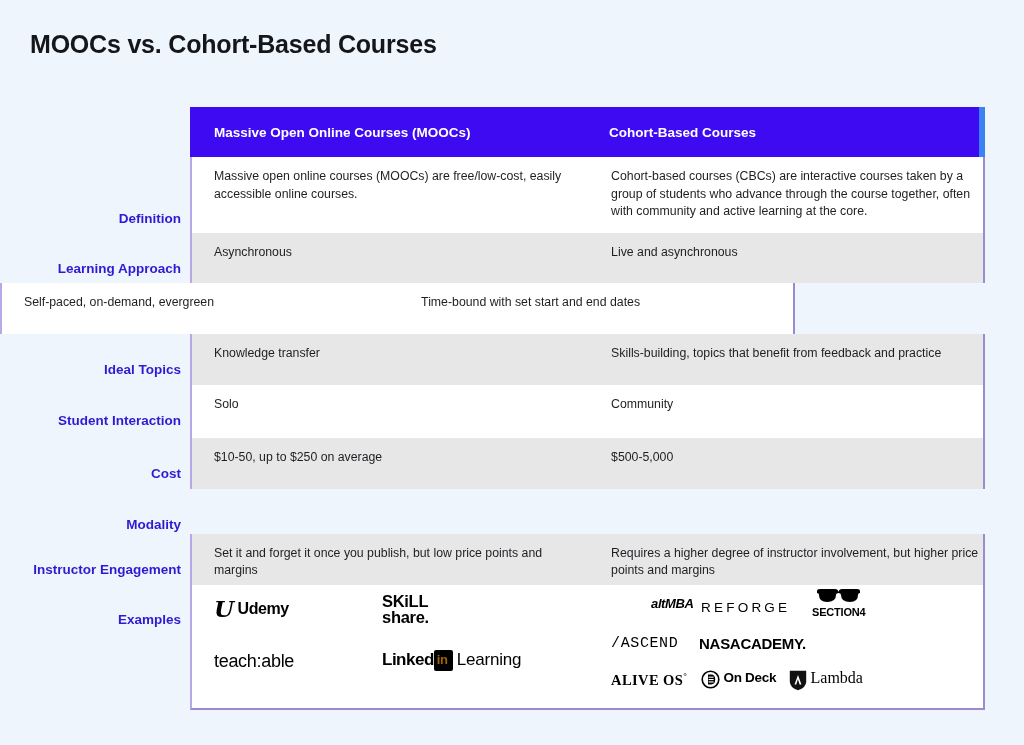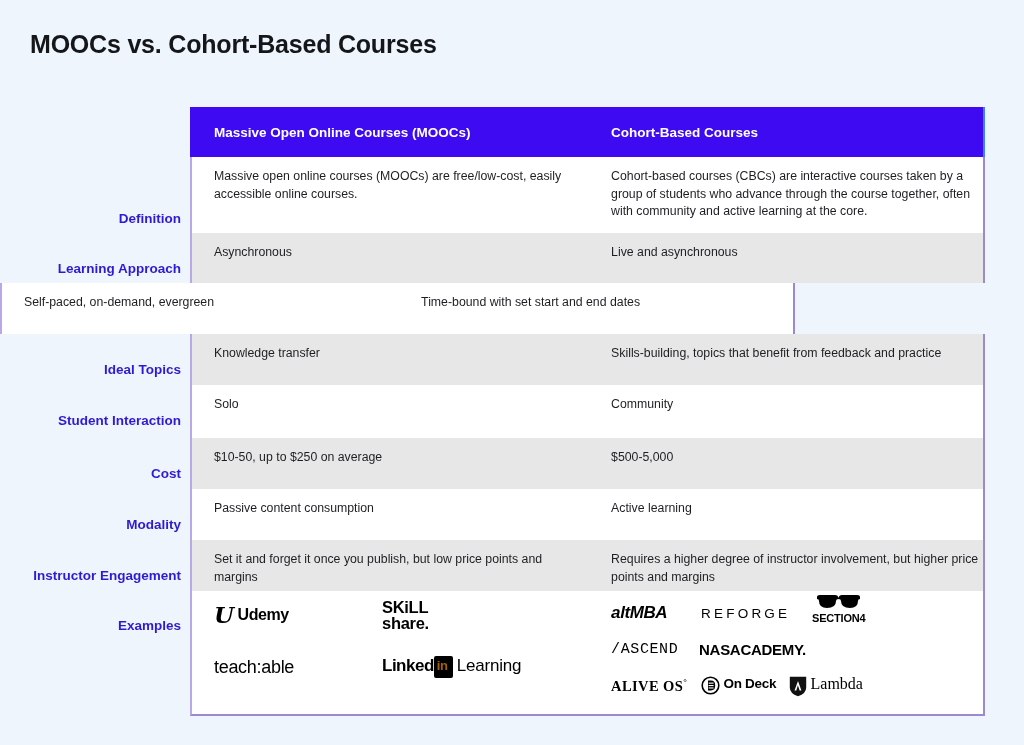--- a/index.html
+++ b/index.html
@@ -63,21 +63,21 @@
     color: #1d1f23;
     line-height: 1.42;
   }
   .cell-a { width: 50.2%; }
   .cell-b { width: 49.8%; }
 
   
   .header-row .cells {
     background: #3d0af2;
     border-left: 2px solid #3d0af2;
-    border-right: 2px solid #3b82f6;
+    border-right: 6px solid #3b82f6;
   }
   .header-row .cell {
     color: #ffffff;
     font-size: 13.5px;
     font-weight: bold;
     padding-top: 16px;
     padding-bottom: 15px;
   }
 
   .stripe .cells { background: #e7e7e7; }
@@ -156,22 +156,23 @@
     vertical-align: 1px;
     letter-spacing: -0.5px;
   }
   .learning-word {
     font-size: 17px;
     letter-spacing: -0.2px;
   }
   .altmba {
     font-weight: bold;
     font-style: italic;
-    font-size: 17px;
+    font-size: 13px;
     letter-spacing: -0.4px;
+    margin-left: 40px;
   }
   .reforge {
     font-size: 13.5px;
     letter-spacing: 3.2px;
   }
   .section4-wrap { text-align: center; line-height: 1; }
   .glasses { display: block; margin: 0 auto 1px auto; }
   .section4-word {
     font-weight: bold;
     font-size: 11px;
@@ -262,24 +263,20 @@
   <div class="row r-cost stripe">
     <div class="rowlabel">Cost</div>
     <div class="cells">
       <div class="cell cell-a">$10-50, up to $250 on average</div>
       <div class="cell cell-b">$500-5,000</div>
     </div>
   </div>
 
   <div class="row r-modal plain">
     <div class="rowlabel">Modality</div>
-    <div class="cells">
-      <div class="cell cell-a">Passive content consumption</div>
-      <div class="cell cell-b">Active learning</div>
-    </div>
   </div>
 
   <div class="row r-instr stripe">
     <div class="rowlabel">Instructor Engagement</div>
     <div class="cells">
       <div class="cell cell-a">Set it and forget it once you publish, but low price points and margins</div>
       <div class="cell cell-b">Requires a higher degree of instructor involvement, but higher price points and margins</div>
     </div>
   </div>
 

